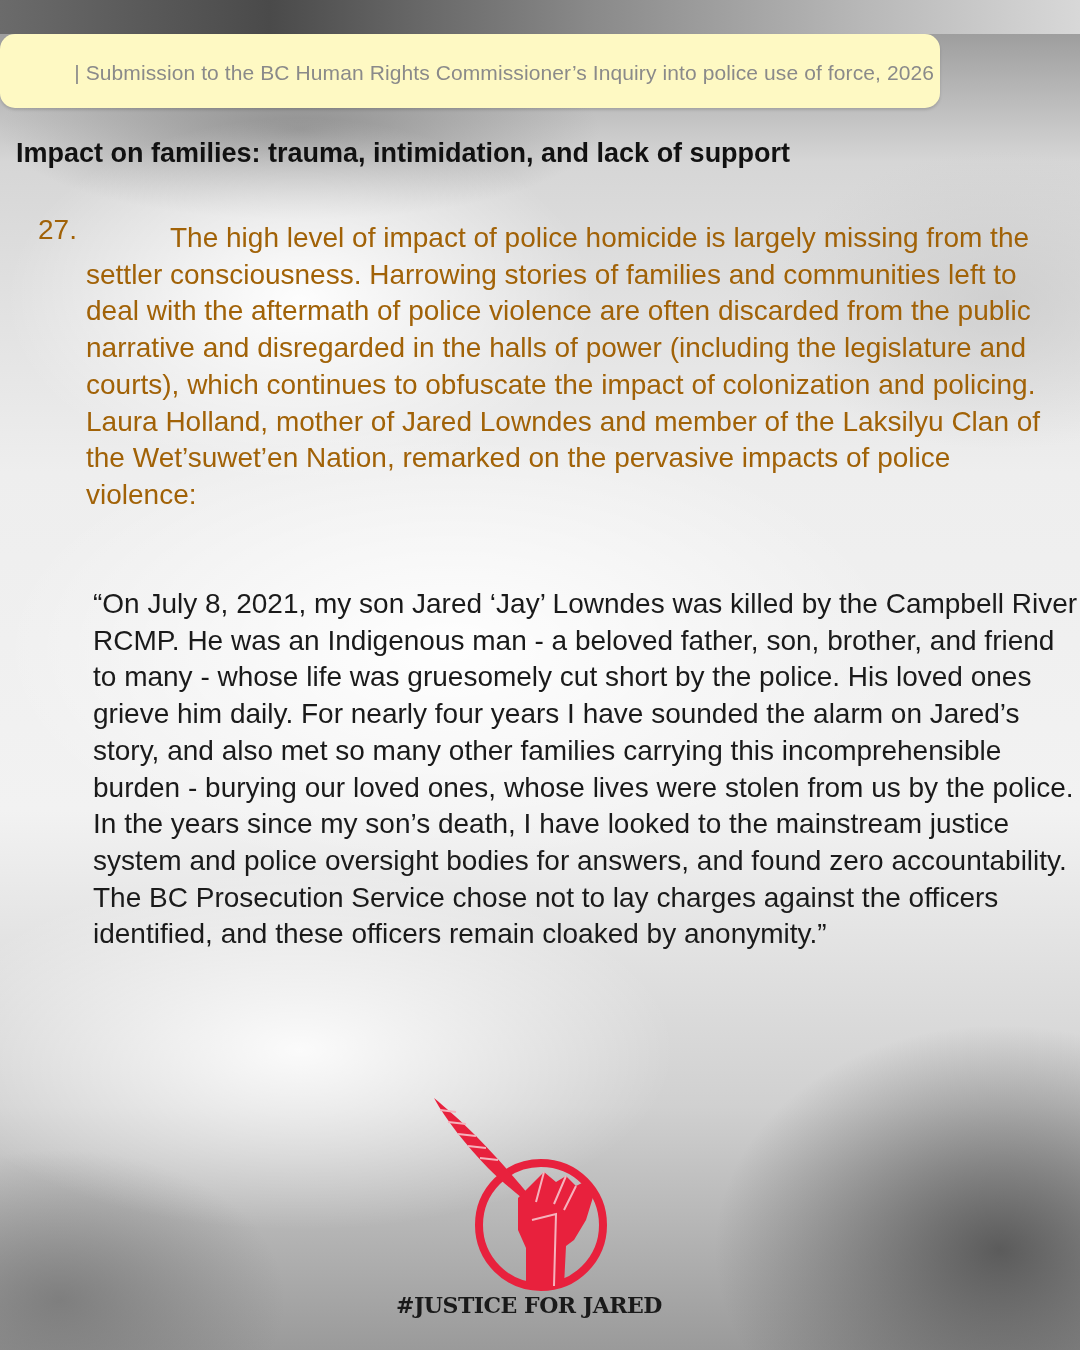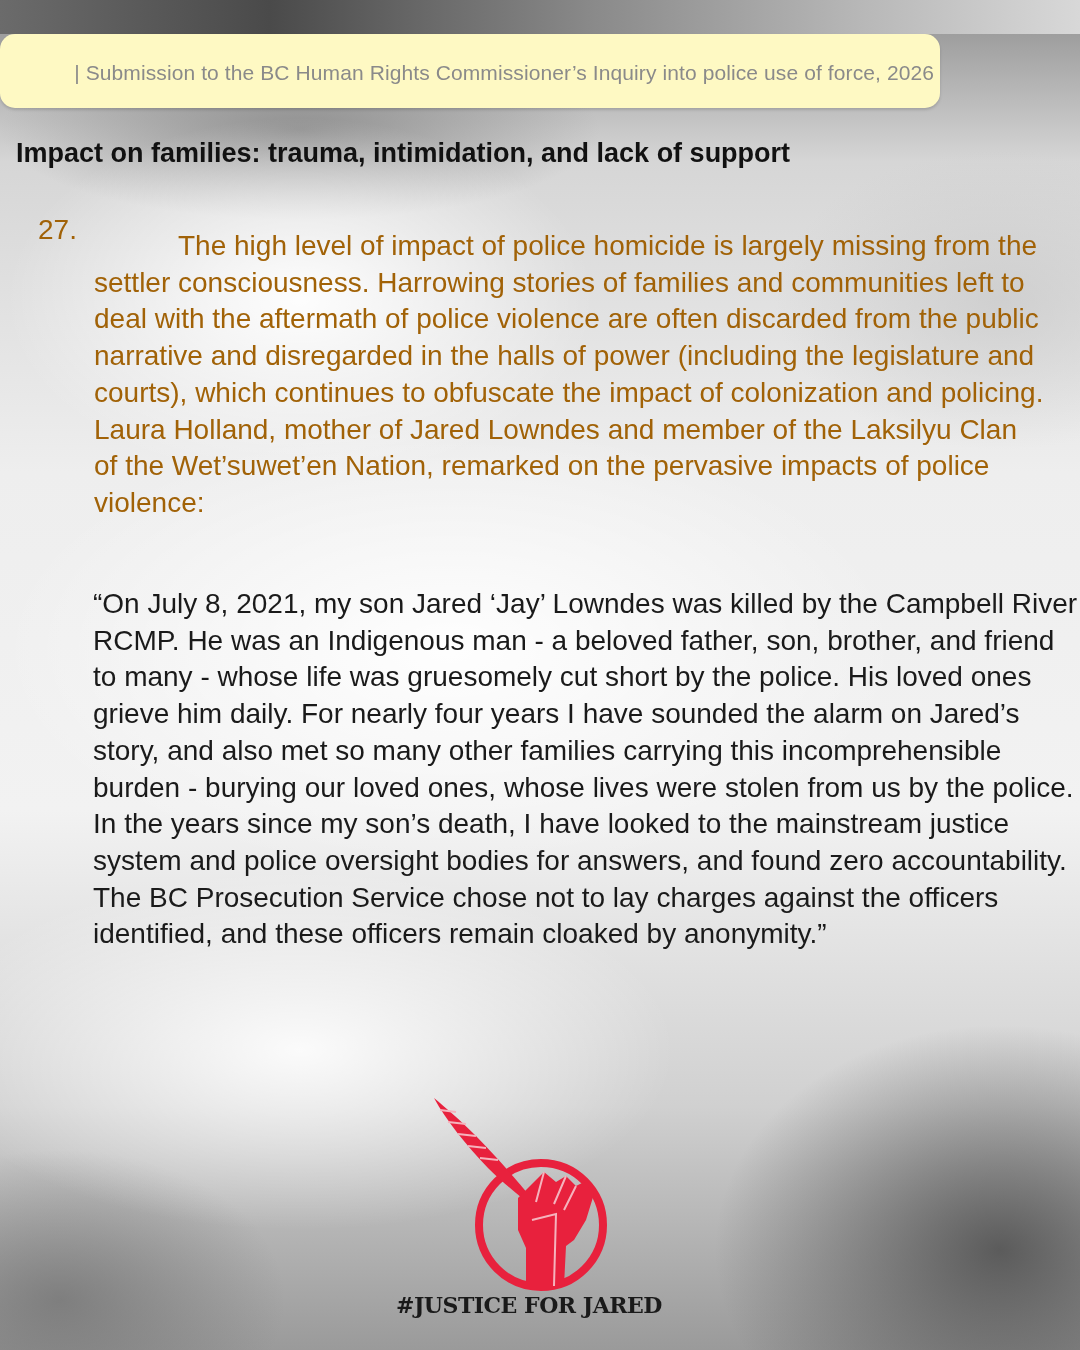--- a/index.html
+++ b/index.html
@@ -32,21 +32,21 @@
     position: absolute; left: 16px; top: 138px;
     font-size: 27px; font-weight: bold; color: #111; white-space: nowrap;
   }
   .para {
     position: absolute; left: 78px; top: 212px; width: 985px;
     font-size: 28px; line-height: 36.7px; color: #a16207;
   }
   .para-number {
     position: absolute; left: -40px; top: 0;
   }
-  .para-text { text-indent: 84px; margin: 16px; }
+  .para-text { text-indent: 84px; margin: 8px; }
   .quote {
     position: absolute; left: 85px; top: 578px; width: 985px;
     font-size: 28px; line-height: 36.7px; color: #1a1a1a; margin: 8px;
   }
   .logo {
     position: absolute; left: 426px; top: 1090px; width: 230px; height: 210px;
   }
   .logo-caption {
     position: absolute; left: 396px; top: 1292px;
     font-family: "DejaVu Serif", serif; font-weight: bold; font-size: 22px;

